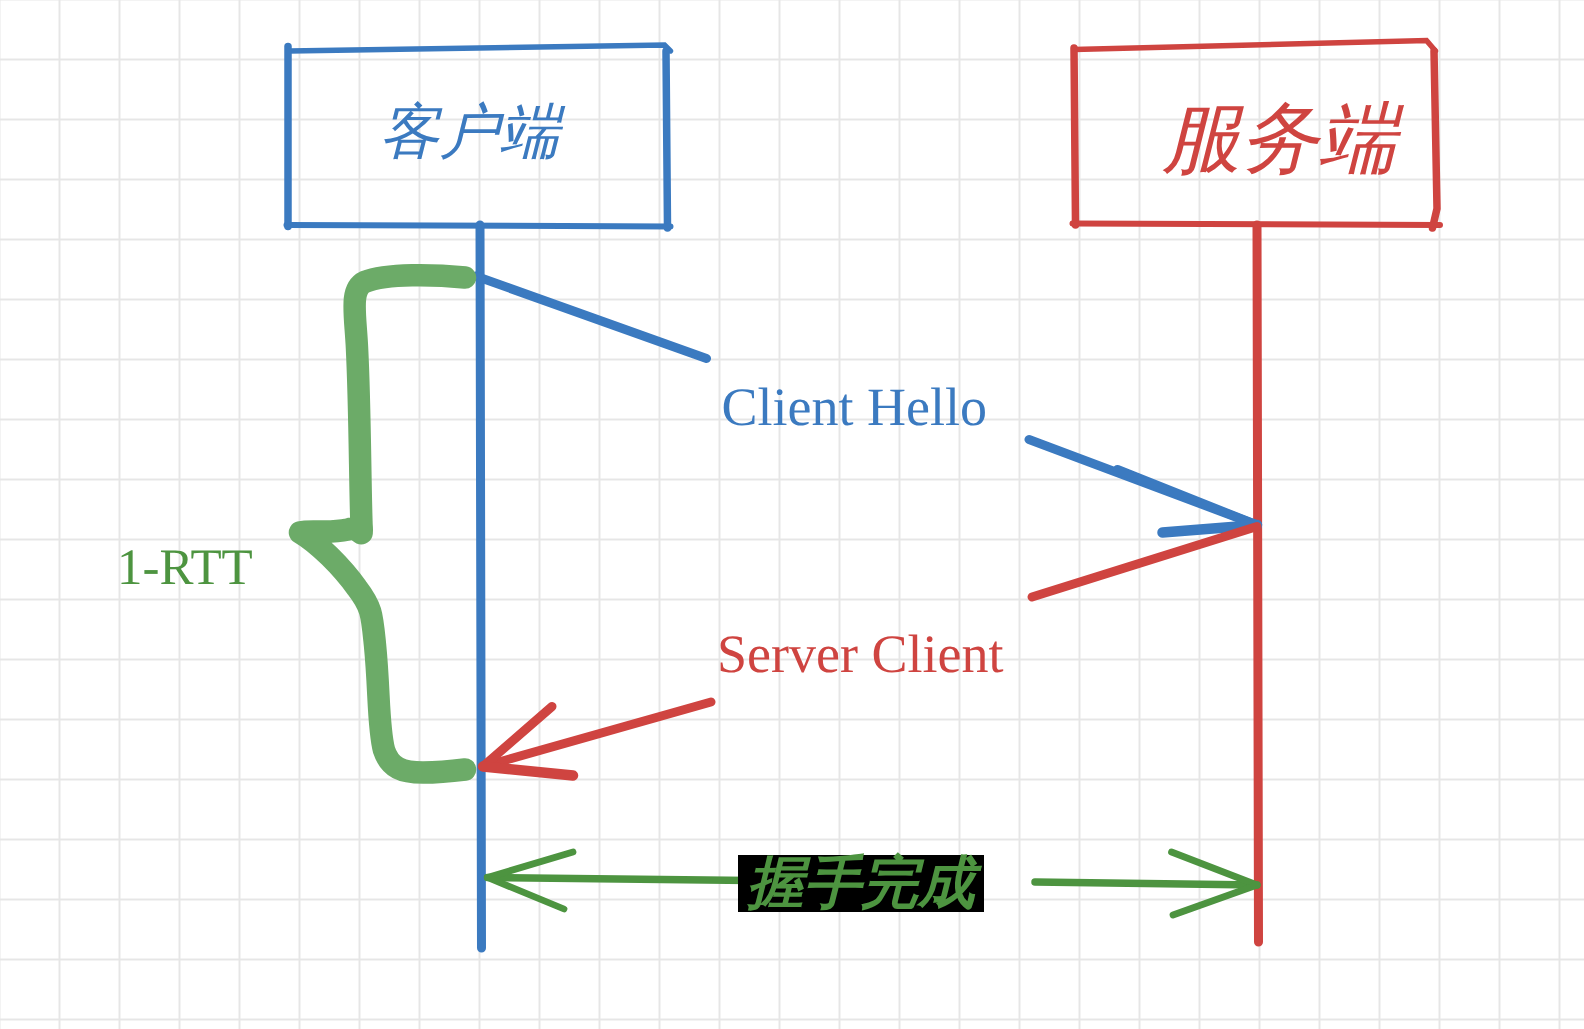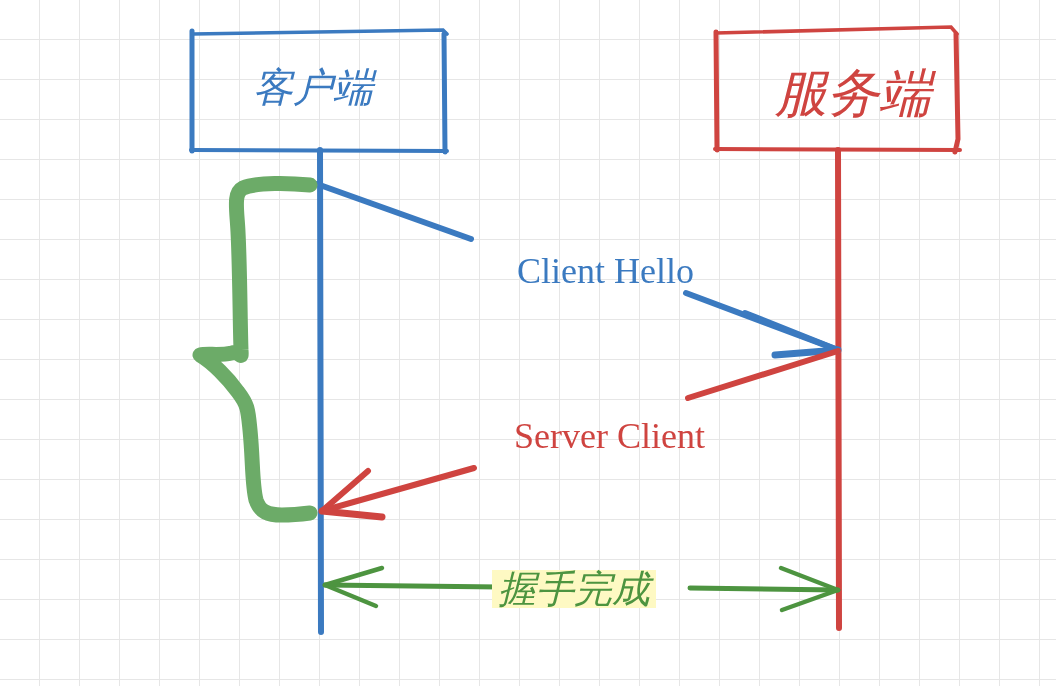--- a/index.html
+++ b/index.html
@@ -38,32 +38,31 @@
     user-select: none;
   }
   .label-cn {
     font-family: "Liberation Serif", "DejaVu Serif", serif;
     font-style: italic;
     font-weight: 500;
   }
   .label-en {
     font-family: "Liberation Serif", "DejaVu Serif", serif;
     font-weight: 400;
-    padding-left: 36px;
   }
   #client-title  { left: 253px; top: 68px;  font-size: 40px; color: #3b7ac0; }
   #server-title  { left: 775px; top: 68px;  font-size: 52px; color: #cf4440; }
   #client-hello-label { left: 481px; top: 253px; font-size: 36px; color: #3b7ac0; }
   #server-hello-label { left: 478px; top: 418px; font-size: 36px; color: #cf4440; }
   #rtt-label     { left: 78px;  top: 362px; font-size: 34px; color: #4d9440; }
   #handshake-label {
     left: 492px; top: 570px; font-size: 38px; color: #4d9440;
     font-family: "Liberation Serif", "DejaVu Serif", serif;
-    font-style: italic; font-weight: 400;
-    background: #fef9c3; padding: 0 6px;
+    font-style: italic; font-weight: 700;
+    background: #000000; padding: 0 6px;
   }
 </style>
 </head>
 <body>
 
 <div id="canvas-root">
 
   <div id="grid-background"></div>
 
   <svg id="sketch-layer" width="1056" height="686" viewBox="0 0 1056 686" xmlns="http://www.w3.org/2000/svg">
@@ -130,16 +129,17 @@
   </svg>
 
   <div class="label label-cn" id="client-title">客户端</div>
 
   <div class="label label-cn" id="server-title">服务端</div>
 
   <div class="label label-en" id="client-hello-label">Client Hello</div>
 
   <div class="label label-en" id="server-hello-label">Server Client</div>
 
+  <div class="label label-en" id="rtt-label">1-RTT</div>
 
   <div class="label" id="handshake-label">握手完成</div>
 
 </div>
 
 </body></html>

